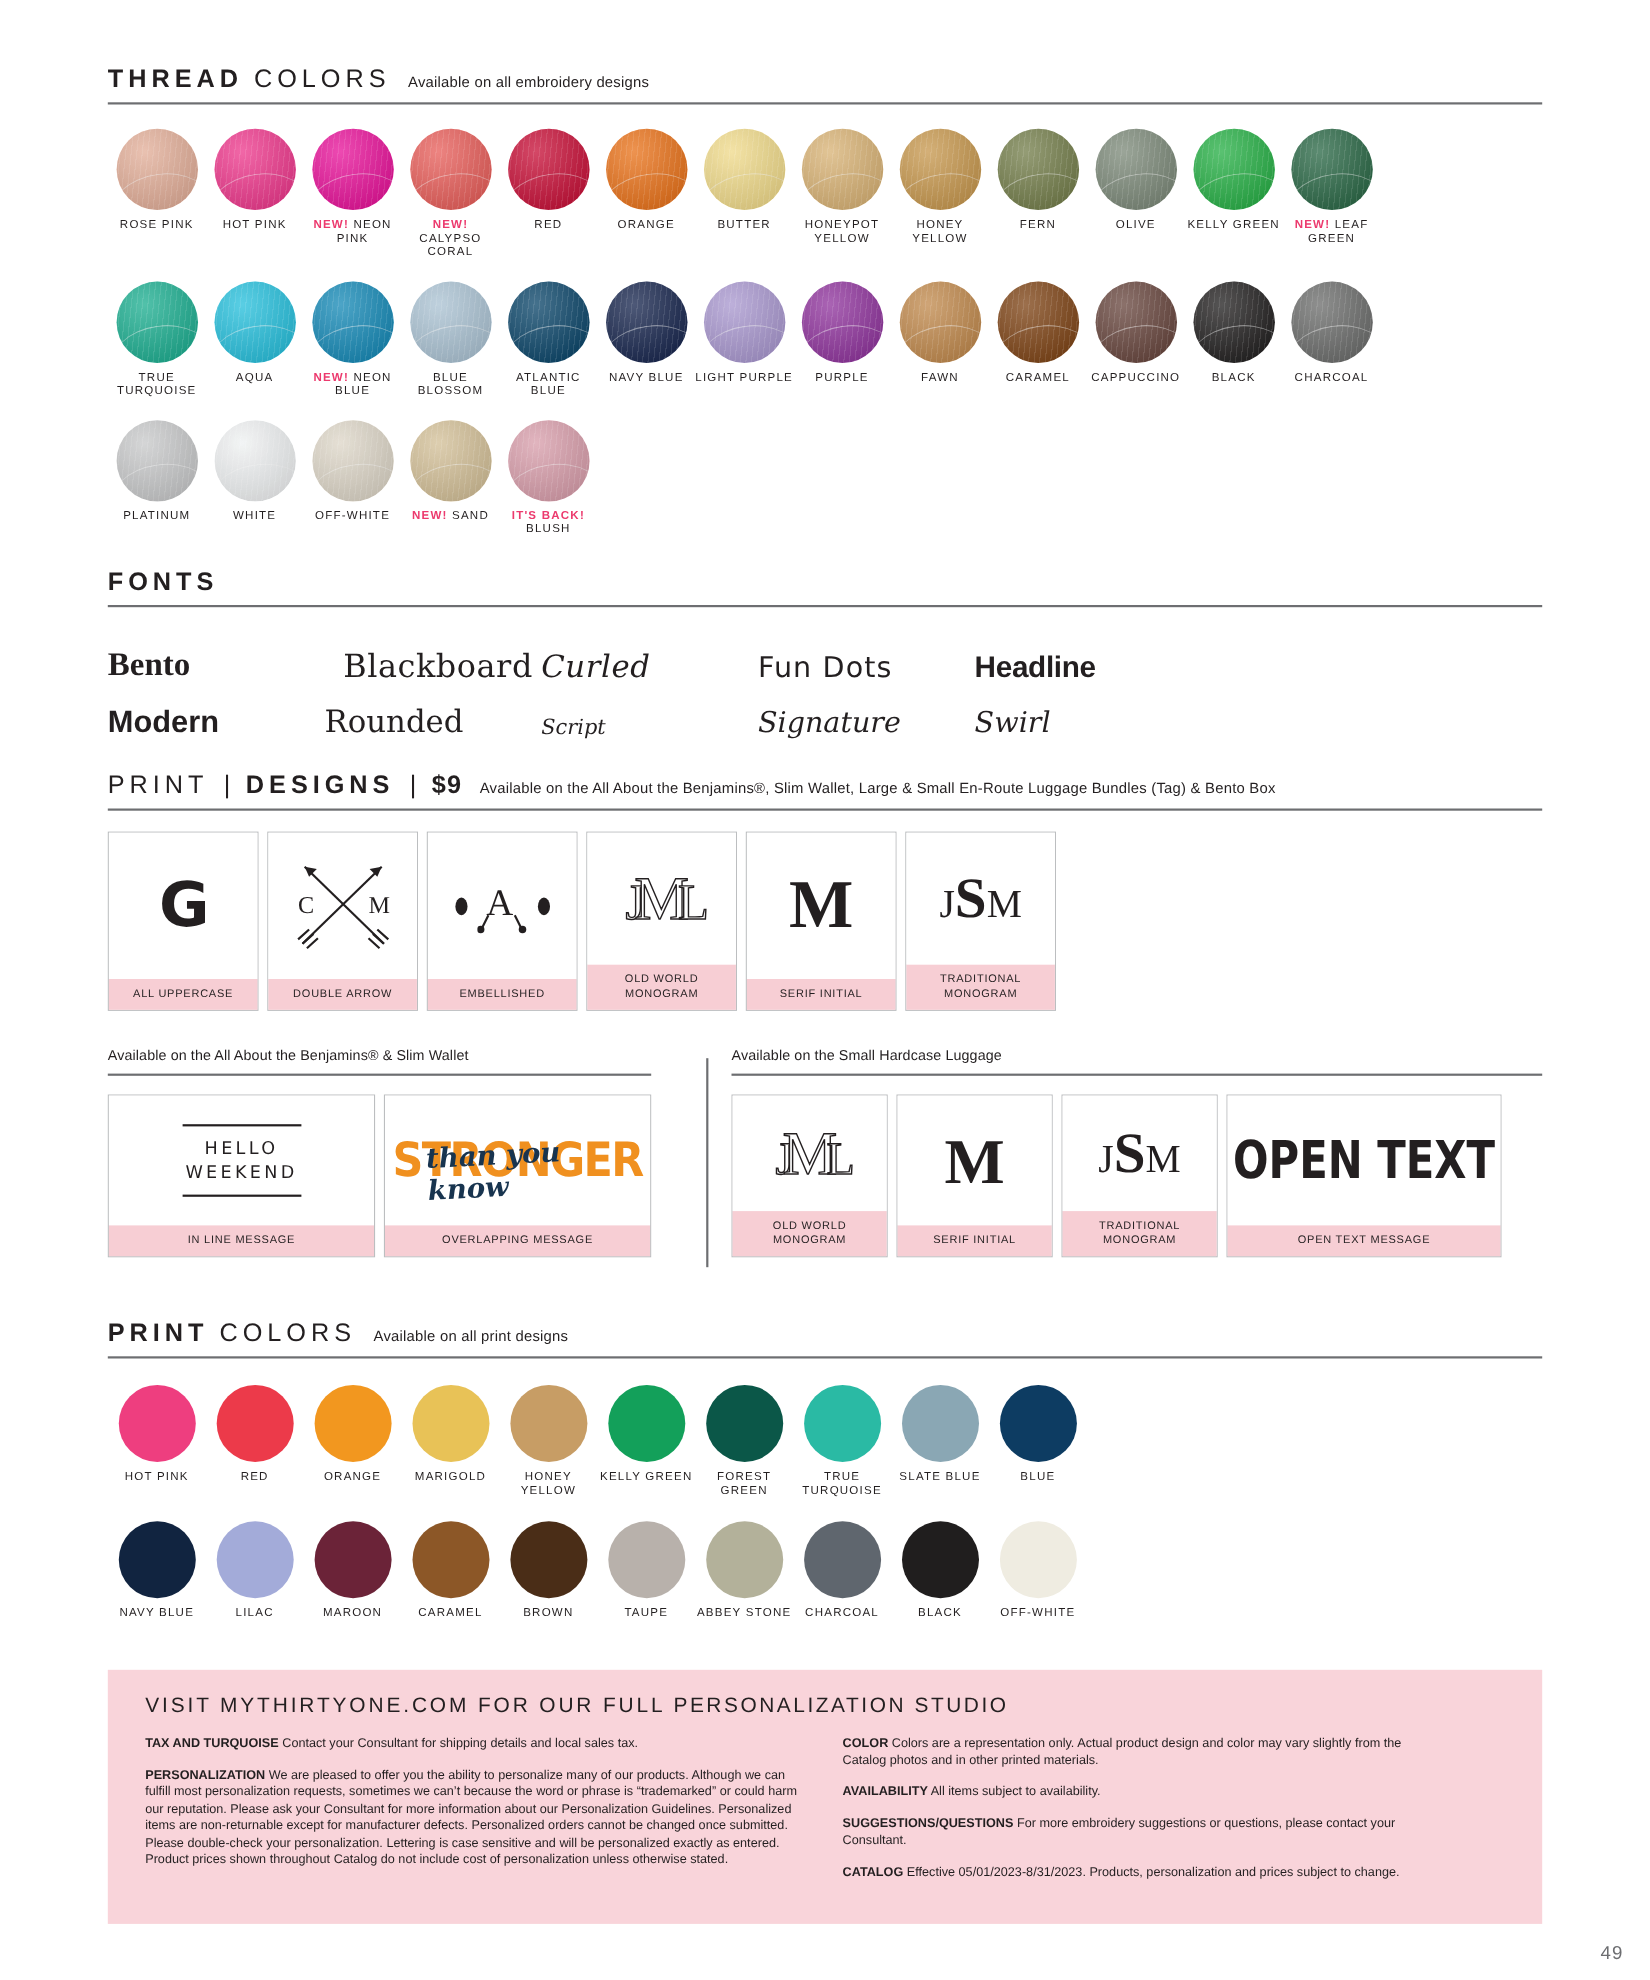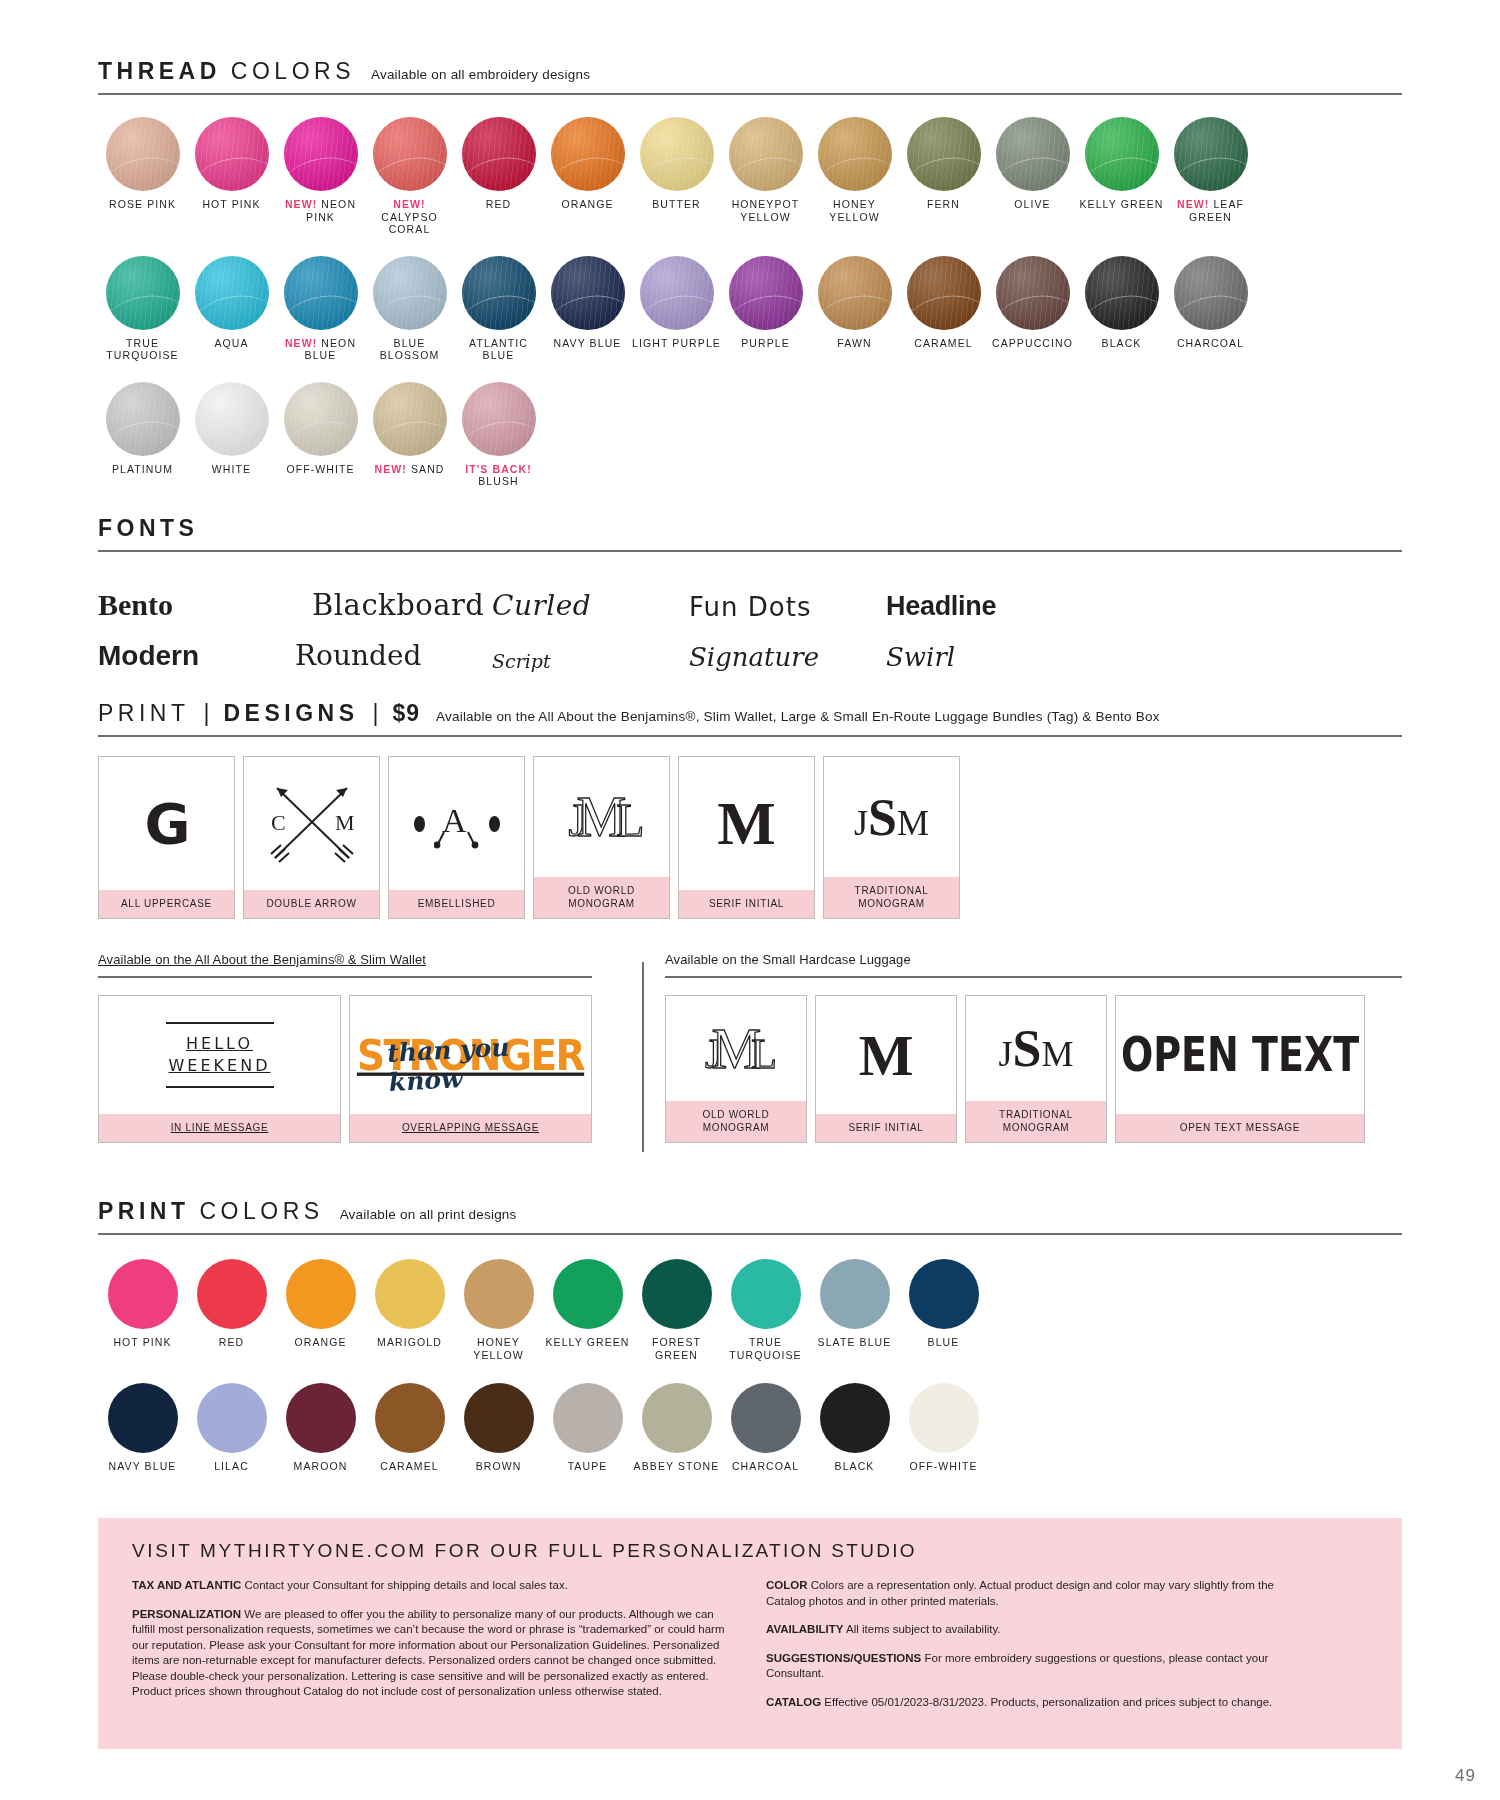--- a/index.html
+++ b/index.html
@@ -423,21 +423,21 @@
               <span class="sm">J</span>
               <span class="lg">S</span>
               <span class="sm">M</span>
             </span>
         </div>
         <div class="card-cap">TRADITIONAL MONOGRAM</div>
       </div>
     </div>
   </div>
 
-  <div style="position:absolute; left:98px; top:952px; width:494px;text-decoration:underline;">
+  <div style="position:absolute; left:98px; top:952px; width:494px;">
     <div class="avail-label">Available on the All About the Benjamins® &amp; Slim Wallet</div>
     <div class="rule" style="margin-top:9px;"></div>
     <div class="cards" style="margin-top:17px;">
       <div class="card" style="width:245px; height:148px;">
         <div class="card-art">
           <div class="inline-msg">
             <div class="bar"></div>
             <div class="t">
               <span>HELLO</span><br>
               <span>WEEKEND</span>
@@ -595,21 +595,21 @@
         </div>
       </div>
   </div>
 
   <div style="position:absolute; left:98px; top:1518px; width:1304px;" class="footer">
     <div class="footer-title">
       <span>VISIT MYTHIRTYONE.COM FOR OUR FULL </span><span class="b">PERSONALIZATION STUDIO</span>
     </div>
     <div class="footer-cols">
       <div class="fcol-l" id="footer-left">
-          <div class="fpara"><b>TAX AND ATLANTIC</b> Contact your Consultant for shipping details and local sales tax.</div>
+          <div class="fpara"><b>TAX AND TURQUOISE</b> Contact your Consultant for shipping details and local sales tax.</div>
           <div class="fpara"><b>PERSONALIZATION</b> We are pleased to offer you the ability to personalize many of our products. Although we can fulfill most personalization requests, sometimes we can’t because the word or phrase is “trademarked” or could harm our reputation. Please ask your Consultant for more information about our Personalization Guidelines. Personalized items are non-returnable except for manufacturer defects. Personalized orders cannot be changed once submitted. Please double-check your personalization. Lettering is case sensitive and will be personalized exactly as entered. Product prices shown throughout Catalog do not include cost of personalization unless otherwise stated.</div>
         </div>
       <div class="fcol-r" id="footer-right">
           <div class="fpara"><b>COLOR</b> Colors are a representation only. Actual product design and color may vary slightly from the Catalog photos and in other printed materials.</div>
           <div class="fpara"><b>AVAILABILITY</b> All items subject to availability.</div>
           <div class="fpara"><b>SUGGESTIONS/QUESTIONS</b> For more embroidery suggestions or questions, please contact your Consultant.</div>
           <div class="fpara"><b>CATALOG</b> Effective 05/01/2023-8/31/2023. Products, personalization and prices subject to change.</div>
         </div>
     </div>
   </div>

